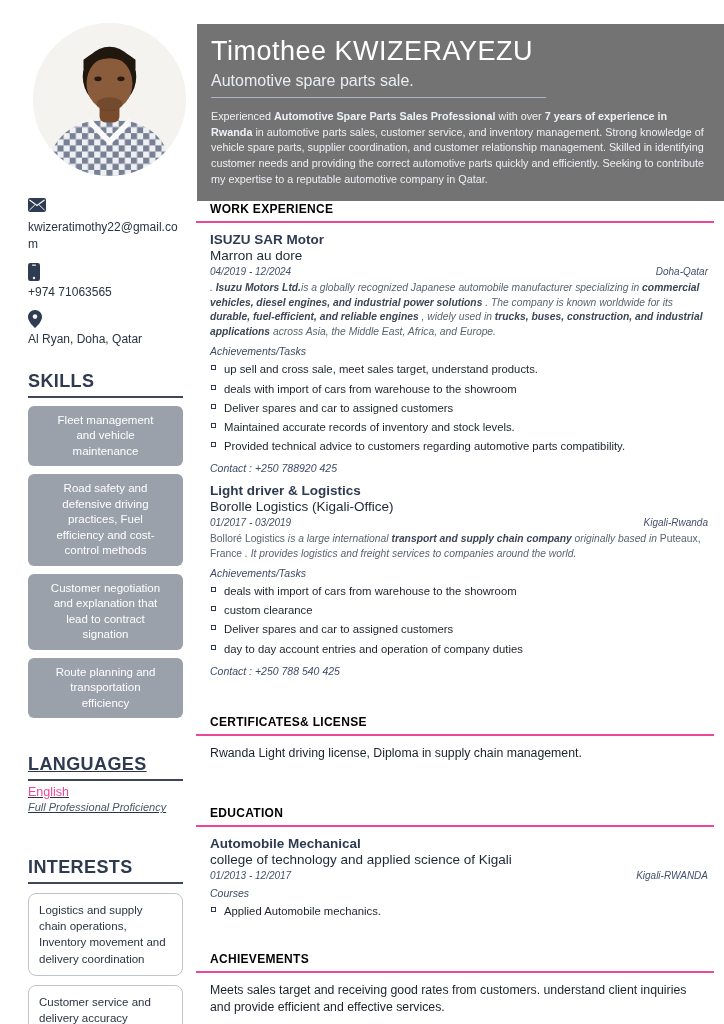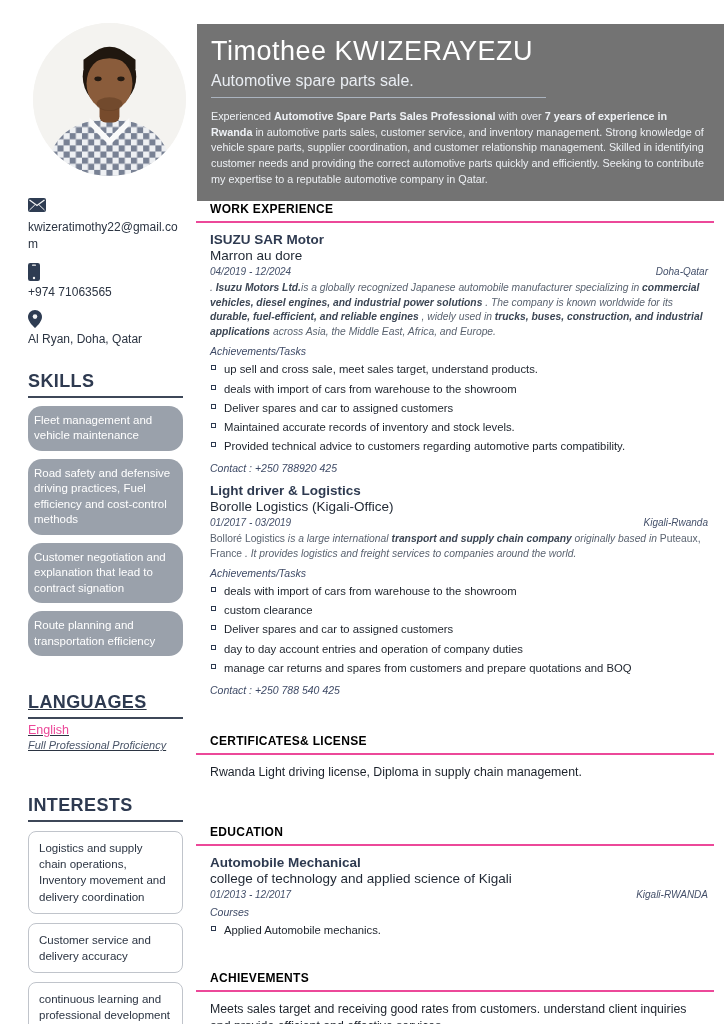--- a/index.html
+++ b/index.html
@@ -18,21 +18,21 @@
   .header-summary { margin-top:11px; color:#eef1f5; font-size:10.8px; line-height:1.45; }
   .header-summary .b { font-weight:bold; }
 
   
   .sidebar { position:absolute; left:28px; top:198px; width:155px; color:#2b3442; }
   .contact-item { margin-bottom:9px; }
   .contact-item .cicon { display:block; margin-bottom:3px; height:18px; }
   .contact-text { font-size:12px; line-height:1.45; word-break:break-all; color:#2b3442; }
   .side-heading { font-size:18px; font-weight:bold; color:#2e3a50; letter-spacing:0.4px; padding-bottom:4px; border-bottom:2px solid #3d4758; }
   .skills-block { margin-top:22px; }
-  .pill { background:#9aa1ab; color:#ffffff; font-size:11.5px; line-height:1.35; border-radius:14px; padding:7px 6px; margin-top:8px; }
+  .pill { background:#9aa1ab; color:#ffffff; font-size:11.5px; line-height:1.35; border-radius:6px; padding:7px 21px; margin-top:8px;text-align:center; }
   .lang-block { margin-top:36px;text-decoration:underline; }
   .lang-name { font-size:12.5px; margin-top:4px; color:#ec4899; }
   .lang-level { font-size:11px; font-style:italic; color:#4a5568; margin-top:2px; }
   .interests-block { margin-top:44px; }
   .ibox { border:1.5px solid #c0c4cb; border-radius:8px; background:#ffffff; color:#2b3442; font-size:11.5px; line-height:1.4; padding:8px 10px; margin-top:9px; }
 
   
   .main { position:absolute; left:196px; top:196px; width:518px; }
   .msection-head { font-size:12px; font-weight:bold; color:#000000; letter-spacing:0.3px; padding:6px 0 5px 14px; border-bottom:2px solid #ec4899; }
   .mpad { padding-left:14px; padding-right:6px; }
@@ -197,24 +197,20 @@
               <span>custom clearance</span>
             </div>
           <div class="task">
               <span class="sq"></span>
               <span>Deliver spares and car to assigned customers</span>
             </div>
           <div class="task">
               <span class="sq"></span>
               <span>day to day account entries and operation of company duties</span>
             </div>
-          <div class="task">
-              <span class="sq"></span>
-              <span>manage car returns and spares from customers and prepare quotations and BOQ</span>
-            </div>
           <div class="job-contact">Contact : +250 788 540 425</div>
         </div>
 
       </div>
     </div>
 
     <div class="sec-cert">
       <div class="msection-head">CERTIFICATES&amp; LICENSE</div>
       <div class="mpad">
         <div class="plain-text">Rwanda Light driving license, Diploma in supply chain management.</div>

